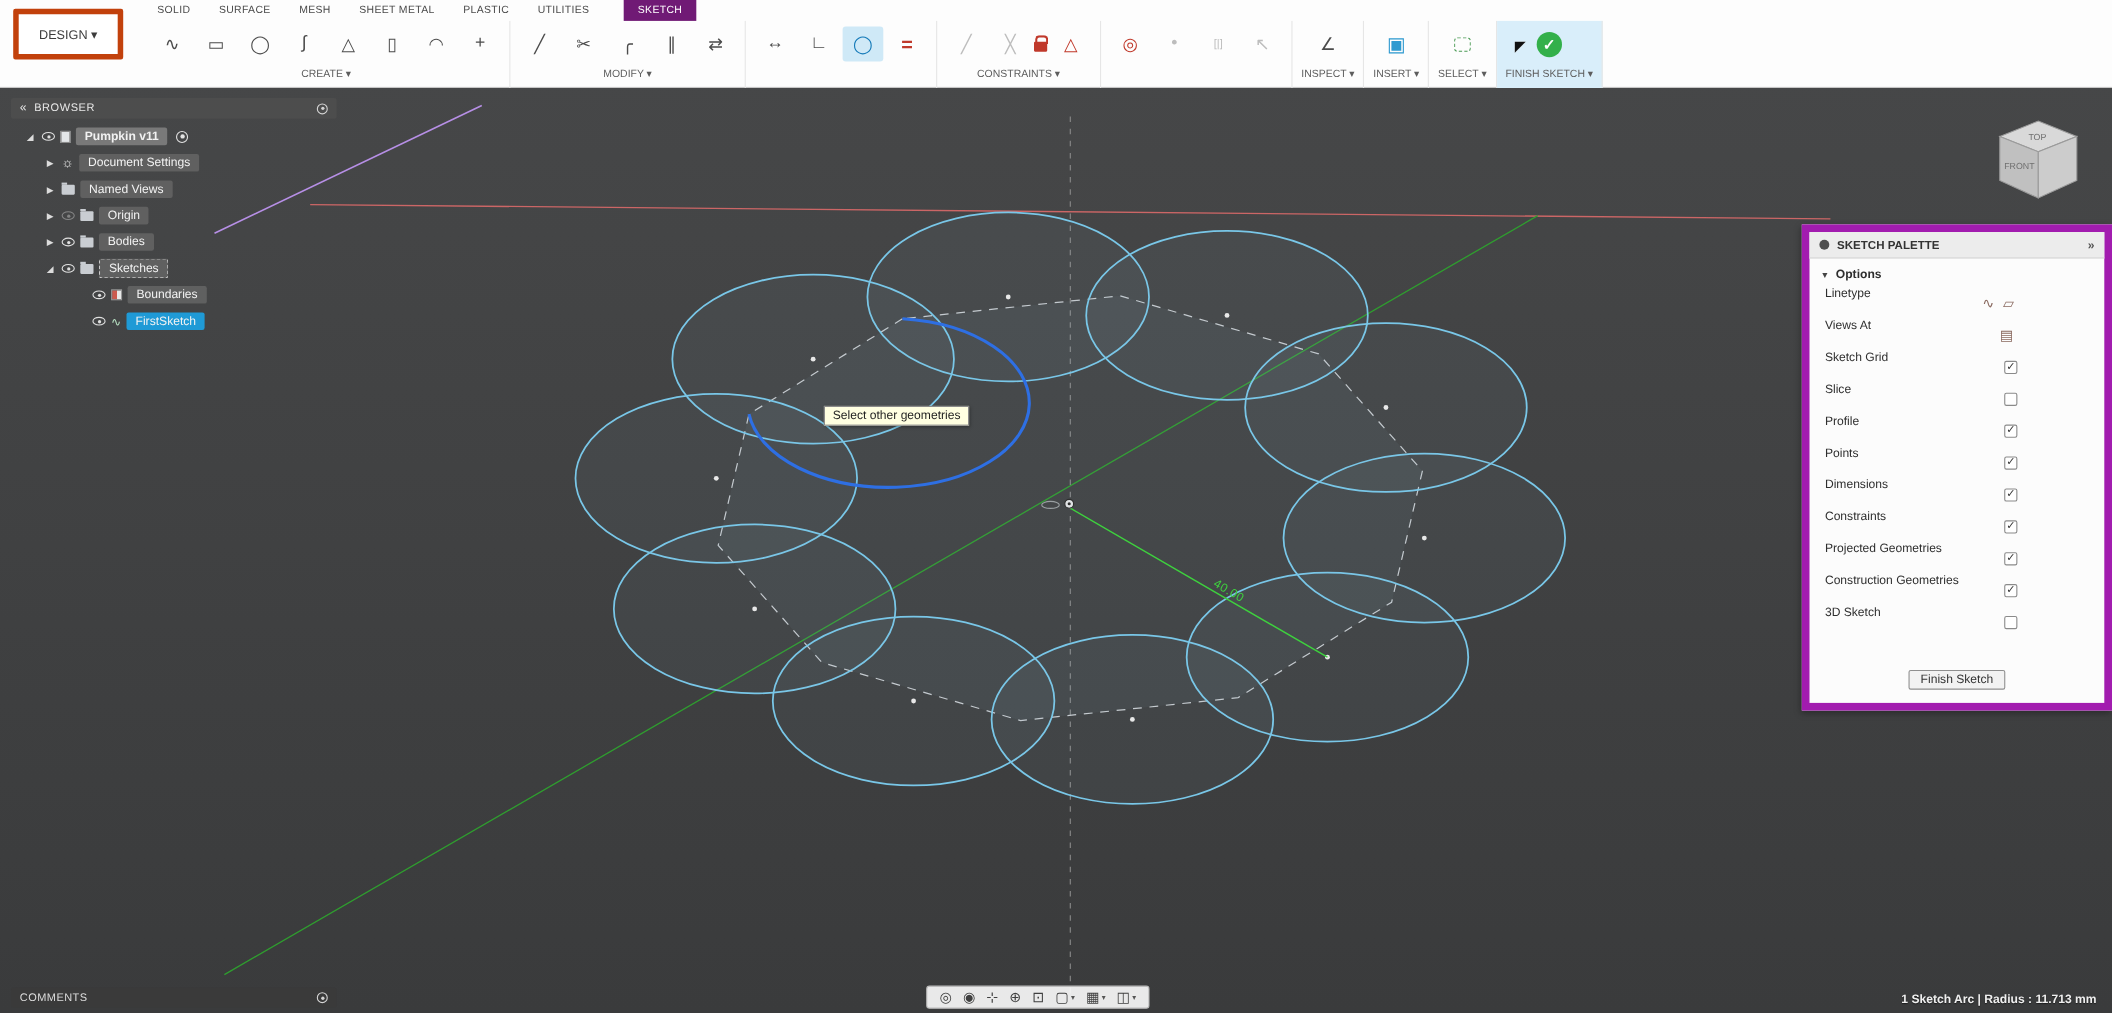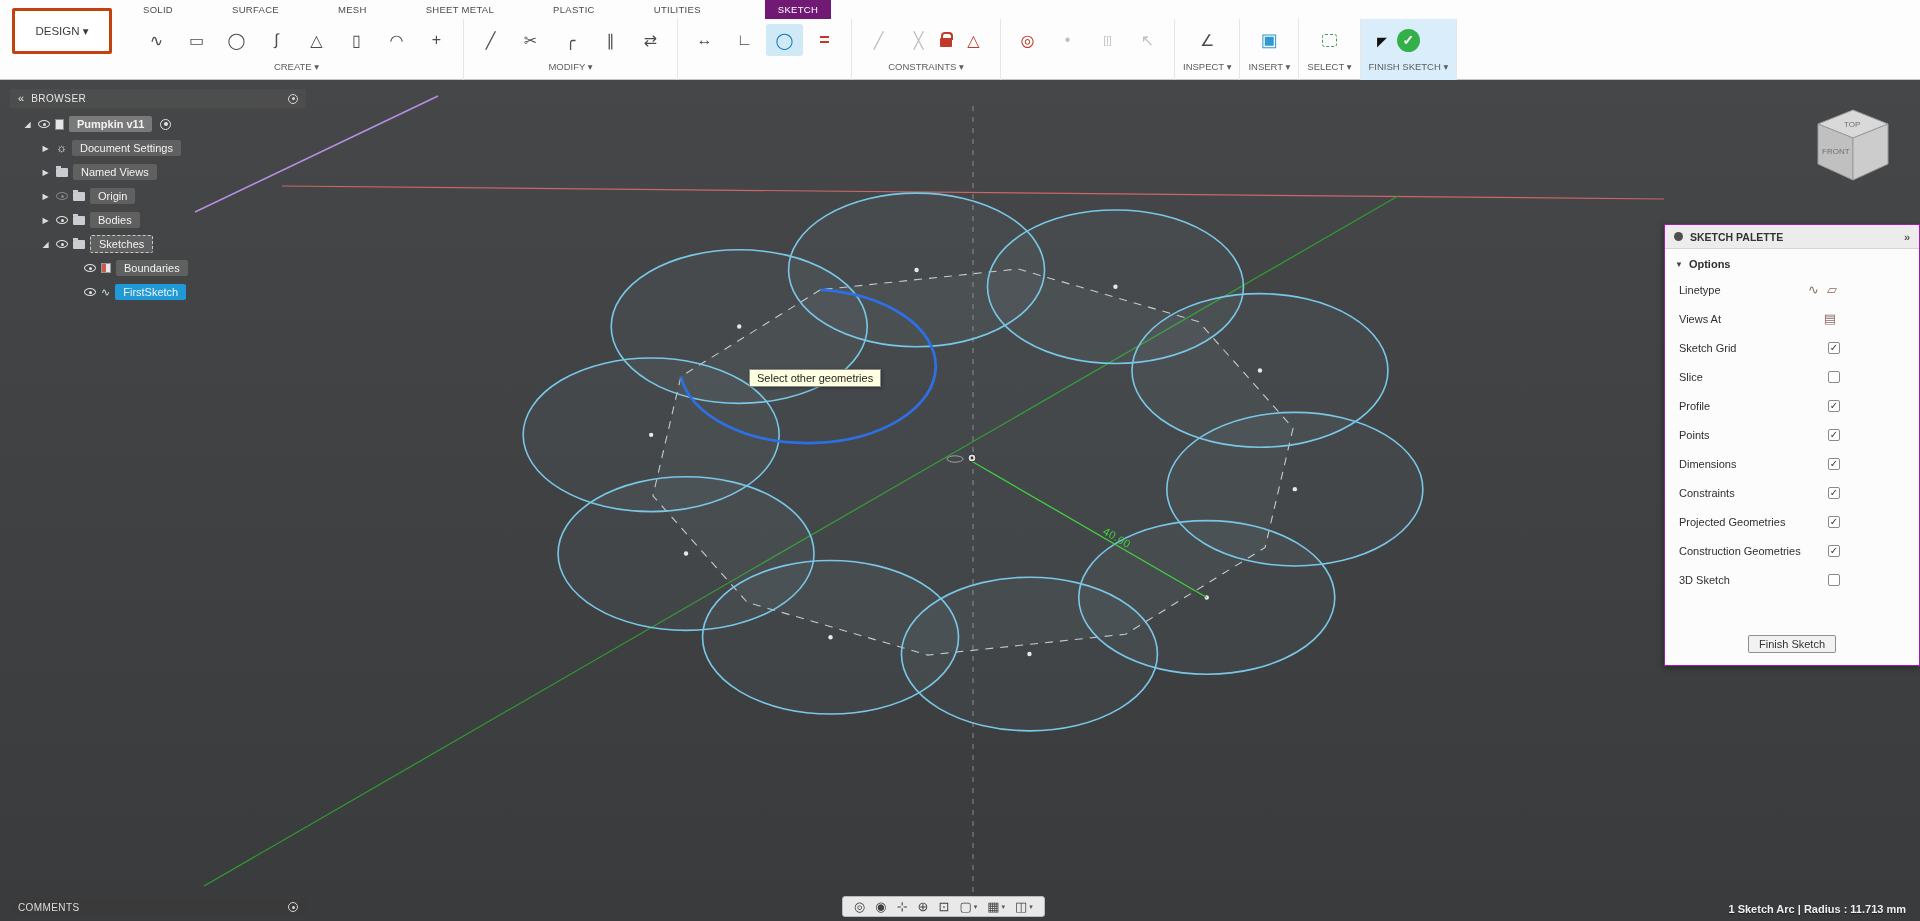--- a/index.html
+++ b/index.html
@@ -7,23 +7,23 @@
   body {
     font-family:"Liberation Sans", sans-serif;
     background: linear-gradient(#474849, #3a3b3c);
     position:relative;
   }
 
   
   .topbar { position:absolute; top:0; left:0; right:0; height:80px; background:#fdfdfd;
             border-bottom:1px solid #c6c6c6; z-index:50; }
   .design-btn { position:absolute; left:12px; top:8px; width:100px; height:46px;
-      border:3px solid #c2410c; border-radius:2px; background:#fff; display:flex;
+      border:5px solid #c2410c; border-radius:2px; background:#fff; display:flex;
       align-items:center; justify-content:center; font-size:11.5px; color:#3c3c3c; }
-  .tabs { position:absolute; left:130px; top:0; height:19px; display:flex;gap:33px; }
+  .tabs { position:absolute; left:130px; top:0; height:19px; display:flex; }
   .tab { padding:0 13px; font-size:9.5px; line-height:19px; color:#4a4a4a; letter-spacing:.3px; white-space:nowrap; }
   .tab.active { background:#701a75; color:#fff;margin-left:18px; }
   .groups { position:absolute; left:130px; top:19px; height:61px; display:flex; align-items:stretch; }
   .tgroup { display:flex; flex-direction:column; align-items:center; padding:2px 8px 0;
             border-right:1px solid #e6e6e6; }
   .tgroup.highlight { background:#d9eefa; }
   .tg-icons { display:flex; align-items:center; gap:3px; height:38px; }
   .tg-label { font-size:9.5px; color:#5d5d5d; margin-top:2px; white-space:nowrap; min-height:11px; }
   .ticon { width:37px; height:32px; display:flex; align-items:center; justify-content:center;
            font-size:16px; color:#4c4c4c; border-radius:3px; }
@@ -72,31 +72,31 @@
   .i-bound { width:10px; height:10px; border:1px solid #999; background:linear-gradient(90deg,#cc5a4f 50%,#e8e8e8 50%); }
   .i-sketch { color:#b9e3c4; font-size:11px; }
   .chip { background:rgba(98,98,98,.93); color:#f2f2f2; font-size:11px; padding:2px 8px; border-radius:2px; white-space:nowrap; }
   .chip.root { background:rgba(124,124,124,.95); font-weight:bold; }
   .chip.dashed { border:1px dashed #c9c9c9; }
   .chip.selected { background:#1f9ad6; }
   .radio { width:11px; height:11px; border:1.5px solid #e3e3e3; border-radius:50%; position:relative; margin-left:3px; flex:none; }
   .radio::after { content:""; position:absolute; inset:2.5px; background:#e3e3e3; border-radius:50%; }
 
   
-  .palette { position:absolute; right:0; top:224px; width:256px; height:442px; background:#fcfcfc;
-      border:1px solid #a21caf; z-index:10; box-shadow:-1px 2px 6px rgba(0,0,0,.35);
+  .palette { position:absolute; right:0; top:204px; width:282px; height:442px; background:#fcfcfc;
+      border:7px solid #a21caf; z-index:10; box-shadow:-1px 2px 6px rgba(0,0,0,.35);
       display:flex; flex-direction:column; }
   .pal-header { height:24px; background:#ececec; border-bottom:1px solid #d5d5d5; display:flex;
       align-items:center; gap:7px; padding:0 9px; font-size:10.5px; font-weight:bold; color:#333; }
   .pal-dot { width:9px; height:9px; background:#4f4f4f; border-radius:50%; flex:none; }
   .pal-collapse { margin-left:auto; font-size:11px; color:#555; }
   .pal-options { display:flex; align-items:center; gap:6px; padding:9px 10px 5px; font-weight:bold;
       font-size:11px; color:#2e2e2e; }
   .pal-tri { font-size:8px; color:#444; }
-  .p-row { display:flex; align-items:center; height:29px; padding:0 10px 0 14px; }
+  .p-row { display:flex; height:29px; padding:0 10px 0 14px; }
   .p-label { flex:1; font-size:11px; color:#2f2f2f; }
   .p-ctrl { margin-left:auto; margin-right:64px; display:flex; align-items:center; gap:8px; justify-content:center; min-width:22px; }
   .p-glyphs { font-size:13px; color:#8a6a60; letter-spacing:8px; white-space:nowrap; }
   .p-check { width:12px; height:12px; border:1px solid #8a8a8a; background:#fff; border-radius:2px;
       display:inline-flex; align-items:center; justify-content:center; }
   .p-check.checked::after { content:"✓"; font-size:10px; color:#333; line-height:1; }
   .pal-footer { margin-top:auto; display:flex; justify-content:center; padding:0 14px 12px; }
   .pal-footer button { font-family:inherit; font-size:11px; color:#333; background:#f2f2f2;
       border:1px solid #8f8f8f; border-radius:2px; padding:2px 10px; }
 

